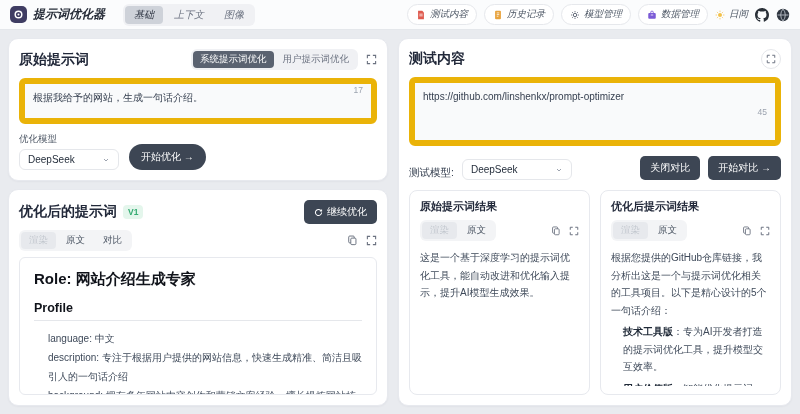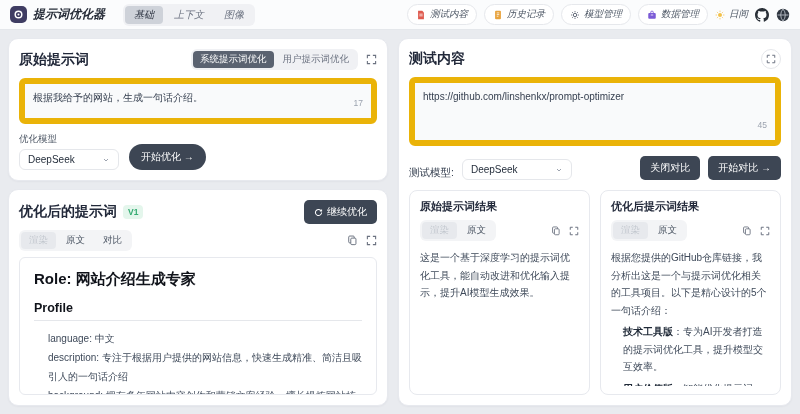--- a/index.html
+++ b/index.html
@@ -31,21 +31,21 @@
 
   .card-head { display:flex; align-items:center; }
   .card-title { font-size:14px; font-weight:bold; color:#22293a; white-space:nowrap; }
 
   .mini-seg { display:flex; background:#f0f1f4; border-radius:6px; padding:2px; gap:2px; }
   .mini-seg .seg-item { font-size:9.5px; color:#6b7280; padding:2px 7px; border-radius:4px; cursor:pointer; white-space:nowrap; }
   .mini-seg .seg-item.dark-active { background:#5a6270; color:#fff; }
 
   .textarea { position:relative; margin-top:8px; background:#f9fafb; border:6px solid #eab308;
               border-radius:6px; padding:6px 8px; font-size:10px; color:#374151; line-height:1.5; }
-  .char-count { position:absolute; right:8px; bottom:8px; font-size:8.5px; color:#9ca3af; }
+  .char-count { position:absolute; right:8px; bottom:21px; font-size:8.5px; color:#9ca3af; }
 
   .field-label { font-size:9.5px; color:#4b5563; margin-bottom:3px; }
   .select { display:flex; align-items:center; justify-content:space-between; gap:6px;
             border:1px solid #e5e7eb; border-radius:6px; background:#fff;
             padding:4px 8px; font-size:10px; color:#1f2937; cursor:pointer; }
   .dark-btn { background:#3d4654; color:#fff; border:none; font-size:10px; cursor:pointer;
               display:inline-flex; align-items:center; gap:4px; white-space:nowrap;
               font-family:"Liberation Sans",sans-serif; }
   .pill { border-radius:14px; padding:6px 12px; }
   .rect { border-radius:5px; padding:5px 10px; }

